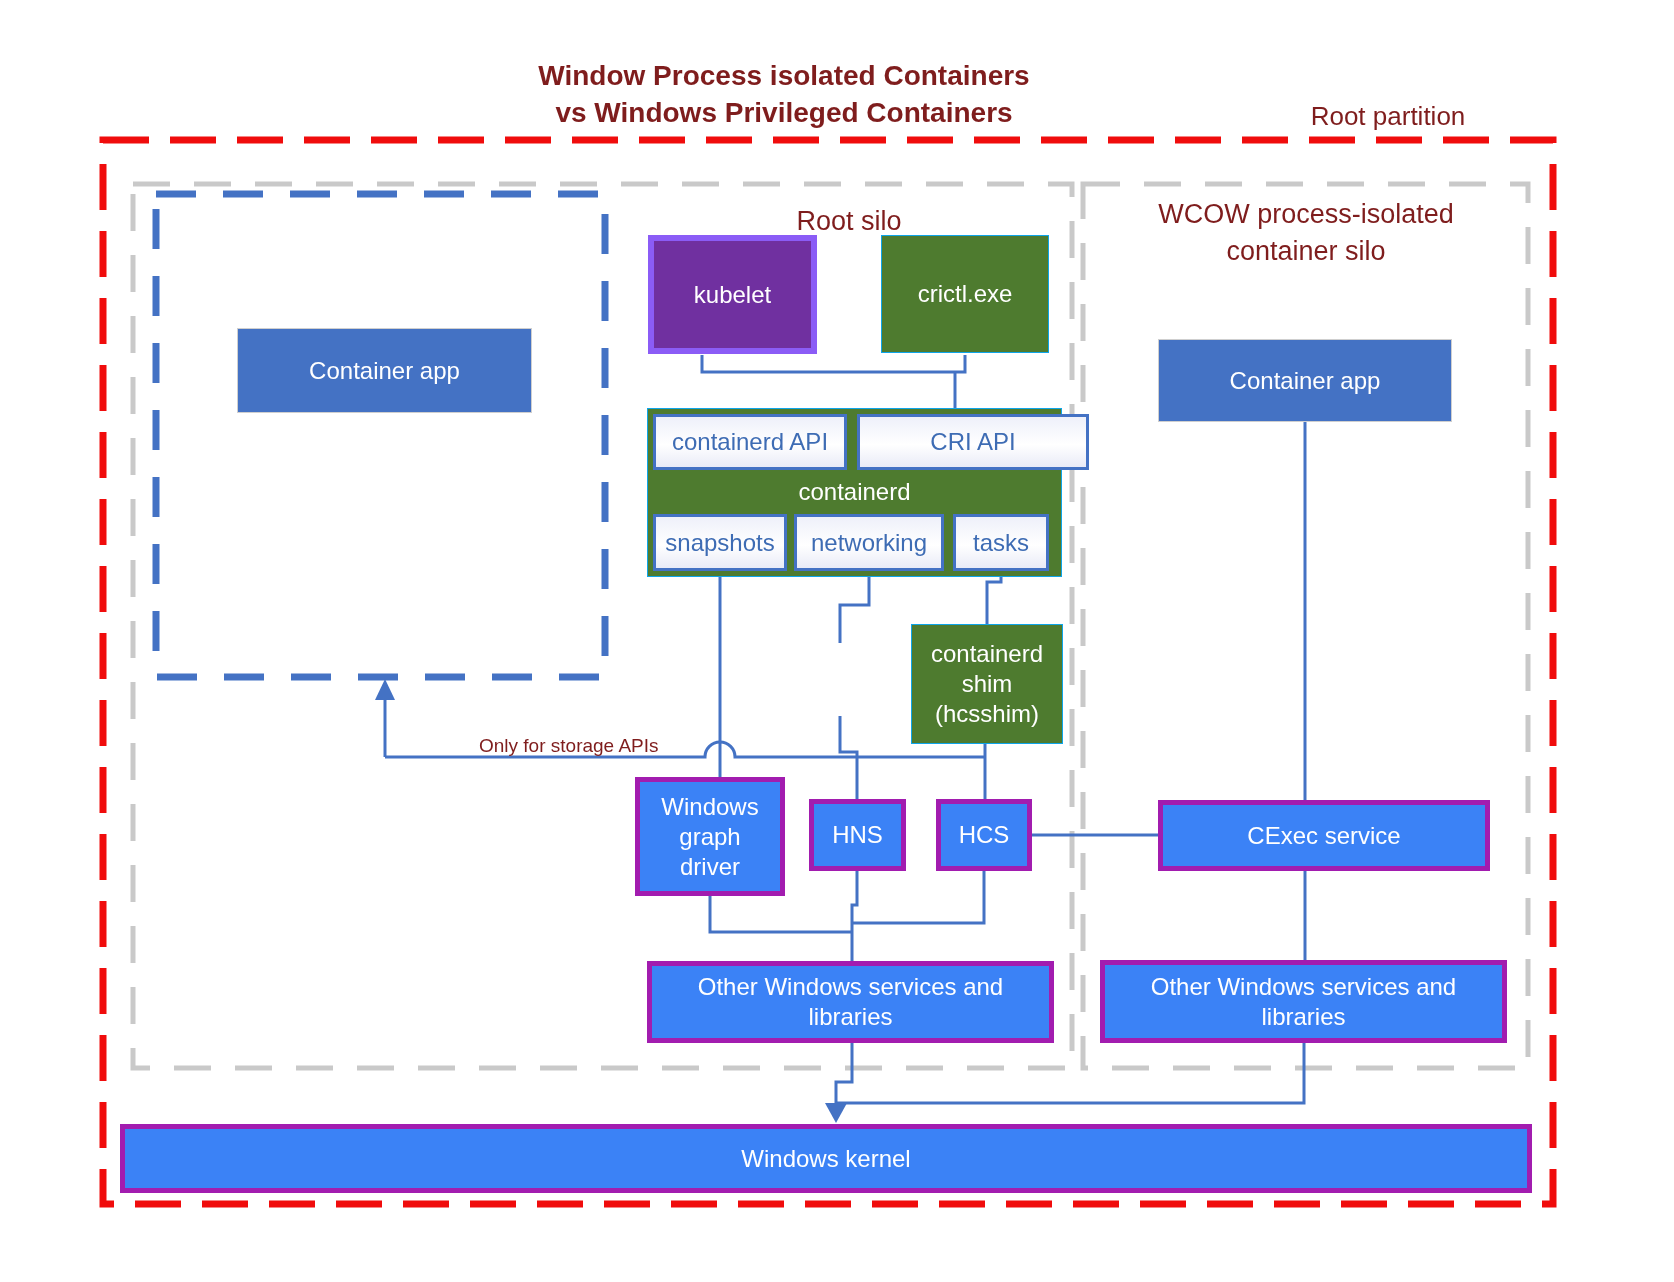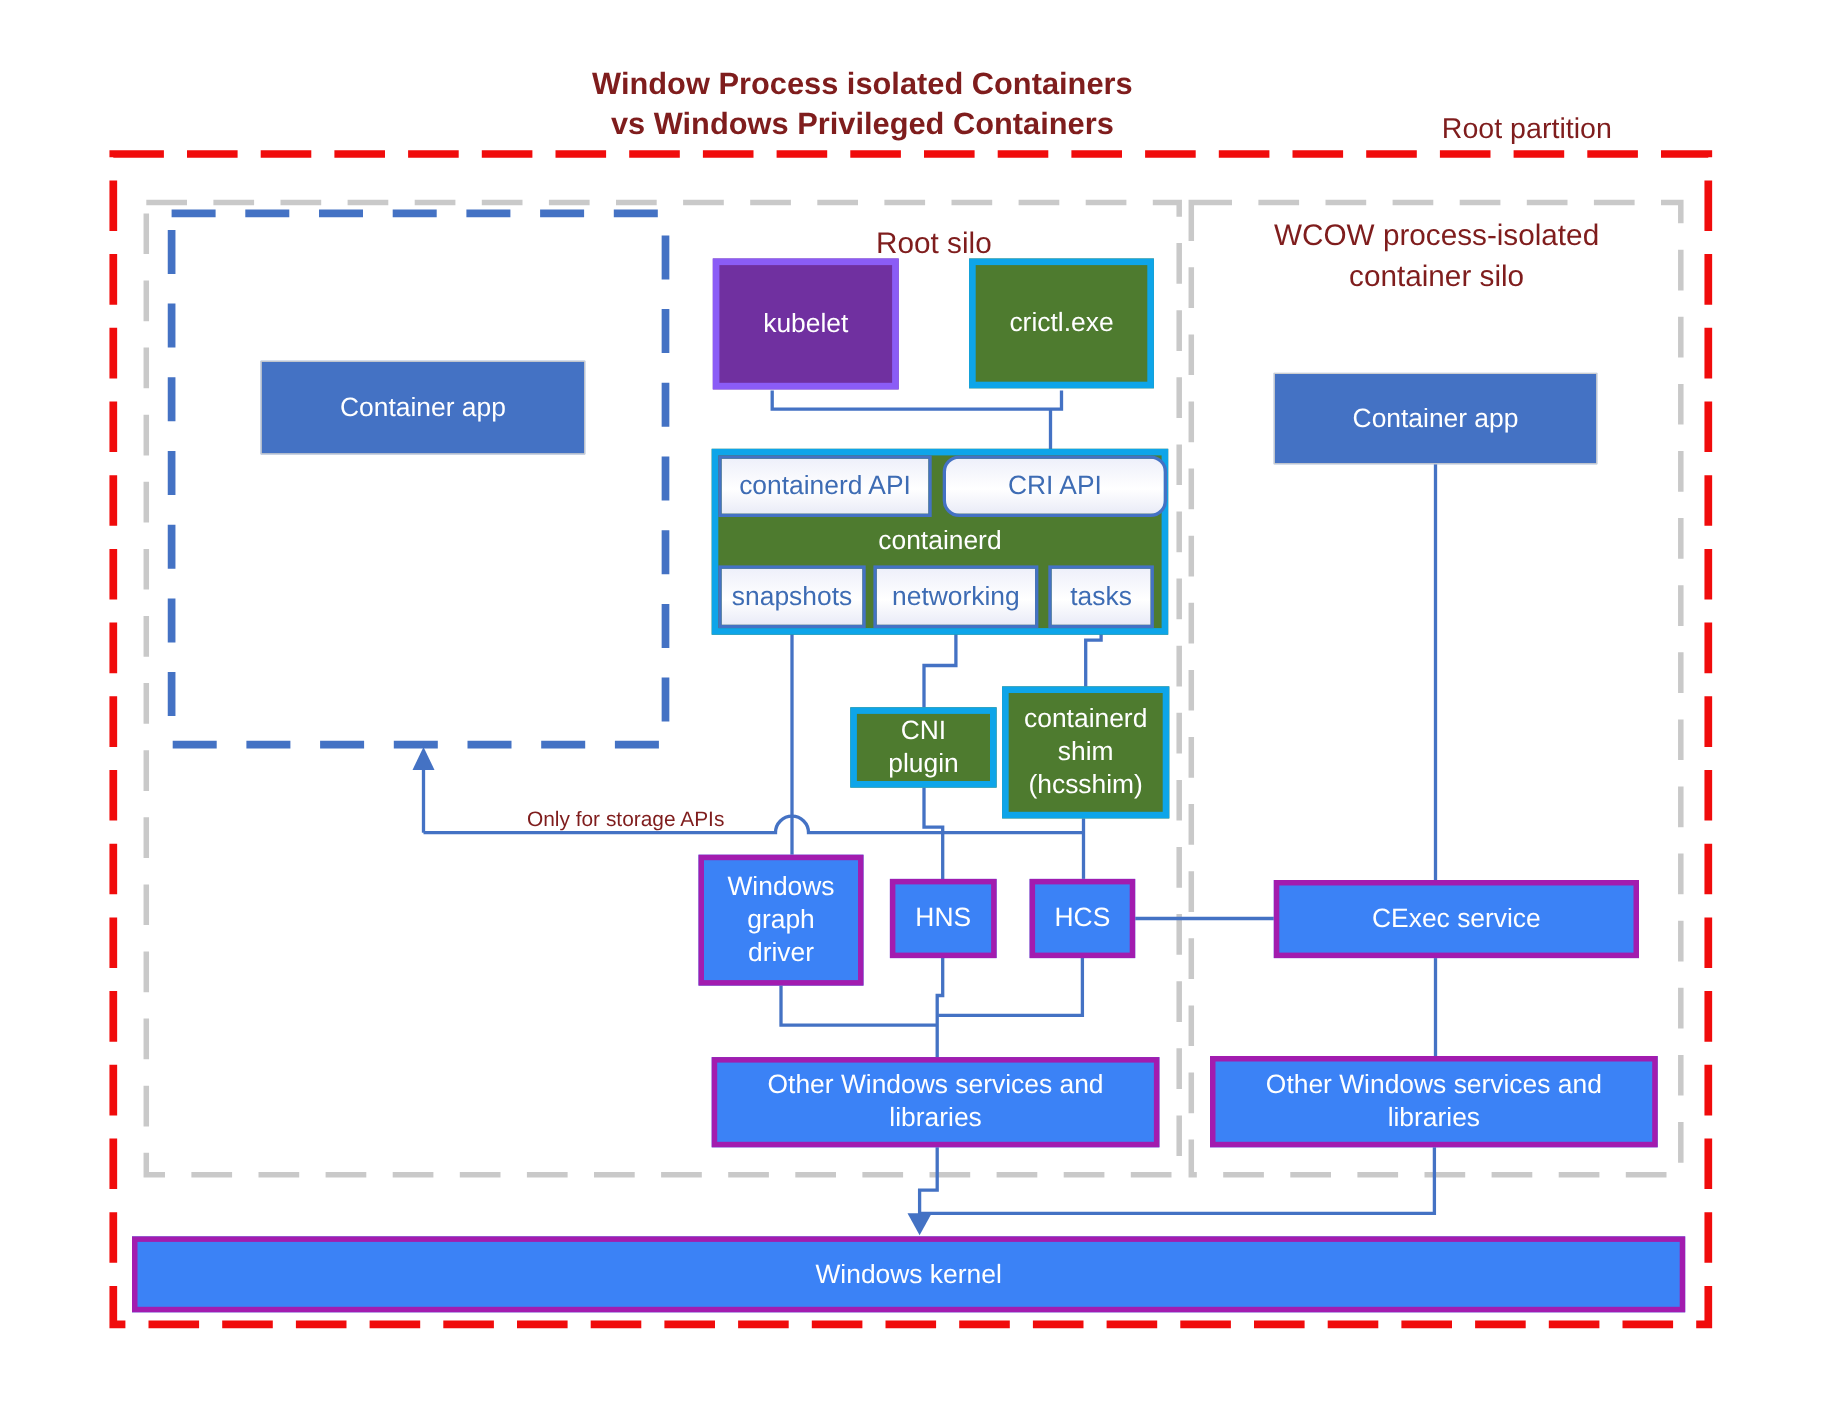--- a/index.html
+++ b/index.html
@@ -8,21 +8,21 @@
     position:relative;width:1674px;height:1282px;background:#ffffff;overflow:hidden;
     font-family:"Liberation Sans", sans-serif;
   }
   .wires{position:absolute;left:0;top:0;}
   .box{
     position:absolute;display:flex;align-items:center;justify-content:center;
     text-align:center;color:#ffffff;font-size:24px;line-height:1.25;
   }
   .blue-box{background:#4472C4;border:1px solid #cfcfcf;}
   .purple-box{background:#7030A0;border:6px solid #8b5cf6;}
-  .green-box{background:#4E7B2F;border:6px solid #0ea5e9;}
+  .green-box{background:#4E7B2F;border:1px solid #0ea5e9;}
   .gold-box{background:#3b82f6;border:5px solid #a21caf;}
   .chip{
     position:absolute;display:flex;align-items:center;justify-content:center;
     background:linear-gradient(180deg,#eef0fa 0%,#ffffff 55%,#e9ebf7 100%);
     border:3px solid #4472C4;color:#3E6CB4;font-size:24px;text-align:right;
   }
   .lbl{position:absolute;color:#7f1d1d;}
   .centered{text-align:center;}
   .title{font-size:28px;font-weight:bold;line-height:37px;}
   .region-label{font-size:27px;line-height:37px;}
@@ -85,27 +85,26 @@
   <div class="lbl note" style="left:479px;top:735px;">Only for storage APIs</div>
 
   <div class="box blue-box" style="left:237px;top:328px;width:295px;height:85px;">Container app</div>
 
   <div class="box purple-box" style="left:648px;top:235px;width:169px;height:119px;">kubelet</div>
 
   <div class="box green-box" style="left:881px;top:235px;width:168px;height:118px;">crictl.exe</div>
 
   <div class="box green-box" style="left:647px;top:408px;width:415px;height:169px;"></div>
   <div class="chip" style="left:653px;top:414px;width:194px;height:56px;">containerd API</div>
-  <div class="chip" style="left:857px;top:414px;width:204px;height:56px;border-radius:15px;">CRI API</div>
+  <div class="chip" style="left:857px;top:414px;width:232px;height:56px;">CRI API</div>
   <div class="box" style="left:647px;top:470px;width:415px;height:44px;">containerd</div>
   <div class="chip" style="left:653px;top:514px;width:134px;height:57px;">snapshots</div>
   <div class="chip" style="left:794px;top:514px;width:150px;height:57px;">networking</div>
   <div class="chip" style="left:953px;top:514px;width:96px;height:57px;">tasks</div>
 
-  <div class="box green-box" style="left:773px;top:643px;width:133px;height:73px;padding:0 16px;">CNI plugin</div>
 
   <div class="box green-box" style="left:911px;top:624px;width:152px;height:120px;padding:0 4px;">containerd shim (hcsshim)</div>
 
   <div class="box gold-box" style="left:635px;top:777px;width:150px;height:119px;padding:0 18px;">Windows graph driver</div>
 
   <div class="box gold-box" style="left:809px;top:799px;width:97px;height:72px;">HNS</div>
 
   <div class="box gold-box" style="left:936px;top:799px;width:96px;height:72px;">HCS</div>
 
   <div class="box gold-box" style="left:1158px;top:800px;width:332px;height:71px;">CExec service</div>

